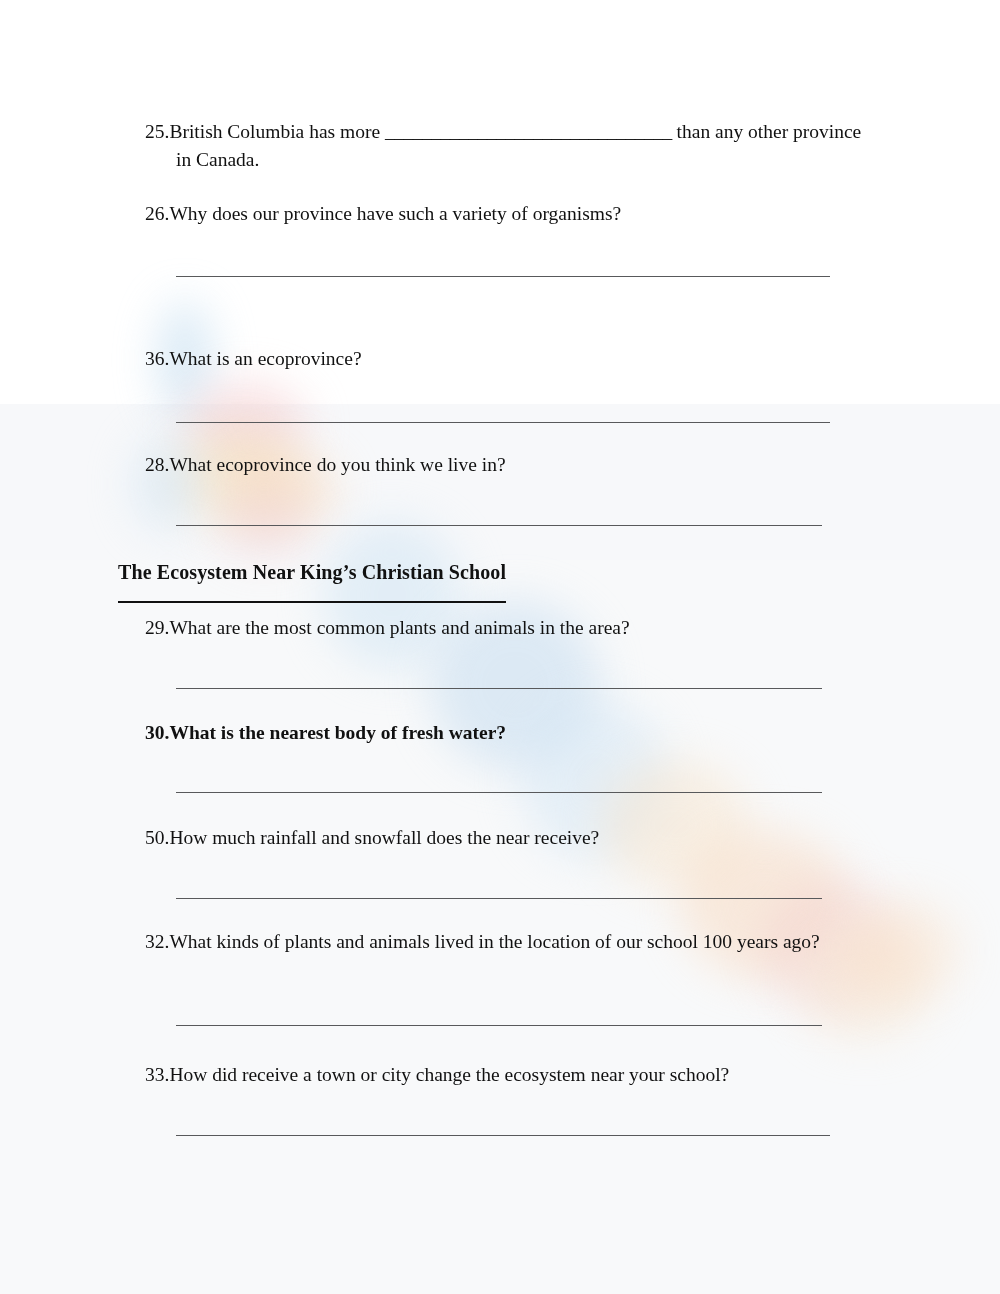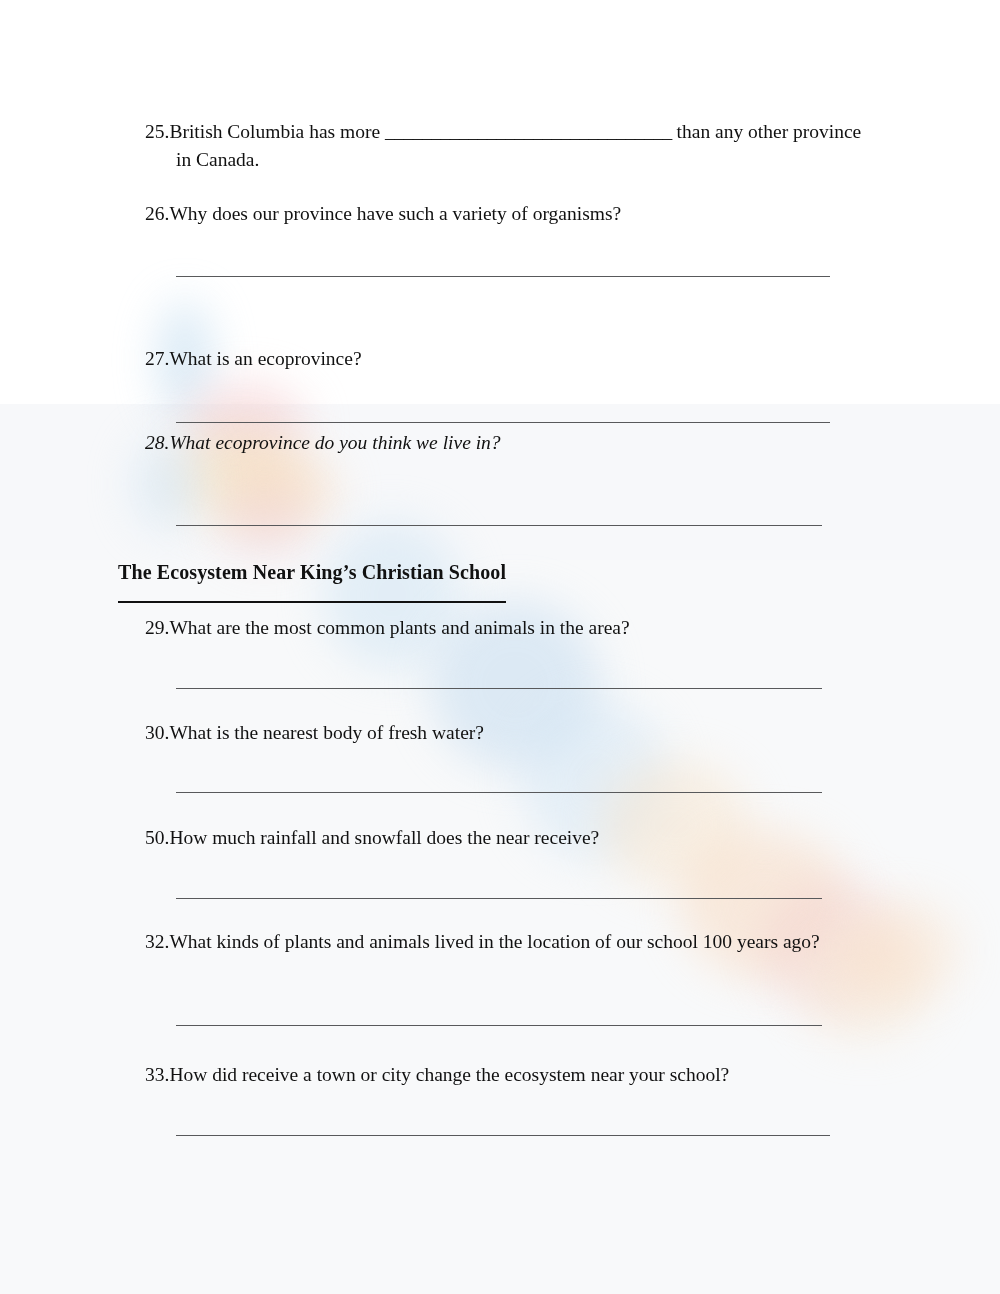--- a/index.html
+++ b/index.html
@@ -111,32 +111,32 @@
     <div class="blot" style="left:840px;  top:900px;  width:120px; height:100px; background:#f9e0c8; opacity:.45;"></div>
   </div>
 
   <div class="content">
 
     <div class="question" style="top:118px; width:700px;"><span>25.</span><span>British Columbia  has more </span><span class="blank-inline">_______________________________</span><span> than any other province in Canada.</span></div>
 
     <div class="question" style="top:200px;"><span>26.</span><span>Why does our province have such a variety of organisms?</span></div>
     <div class="answer-rule" style="left:176px; top:276px; width:654px;"></div>
 
-    <div class="question" style="top:345px;"><span>27.</span><span>What is an ecoprovince?</span></div>
+    <div class="question" style="top:345px;"><span>36.</span><span>What is an ecoprovince?</span></div>
     <div class="answer-rule" style="left:176px; top:422px; width:654px;"></div>
 
-    <div class="question" style="top:429px;font-style:italic;"><span>28.</span><span>What ecoprovince do you think we live in?</span></div>
+    <div class="question" style="top:451px;"><span>28.</span><span>What ecoprovince do you think we live in?</span></div>
     <div class="answer-rule" style="left:176px; top:525px; width:646px;"></div>
 
     <div class="section-heading" style="top:561px;">The Ecosystem Near King’s Christian School</div>
 
     <div class="question" style="top:614px;"><span>29.</span><span>What are the most common plants and animals in the area?</span></div>
     <div class="answer-rule" style="left:176px; top:688px; width:646px;"></div>
 
-    <div class="question" style="top:719px;"><span>30.</span><span>What is the nearest body of fresh water?</span></div>
+    <div class="question" style="top:719px;font-weight:bold;"><span>30.</span><span>What is the nearest body of fresh water?</span></div>
     <div class="answer-rule" style="left:176px; top:792px; width:646px;"></div>
 
     <div class="question" style="top:824px;"><span>50.</span><span>How much rainfall and snowfall does the near receive?</span></div>
     <div class="answer-rule" style="left:176px; top:898px; width:646px;"></div>
 
     <div class="question" style="top:928px; width:700px;"><span>32.</span><span>What kinds of plants and animals lived in the location of our school 100 years ago?</span></div>
     <div class="answer-rule" style="left:176px; top:1025px; width:646px;"></div>
 
     <div class="question" style="top:1061px; width:720px;"><span>33.</span><span>How did receive a town or city change the ecosystem near your school?</span></div>
     <div class="answer-rule" style="left:176px; top:1135px; width:654px;"></div>

